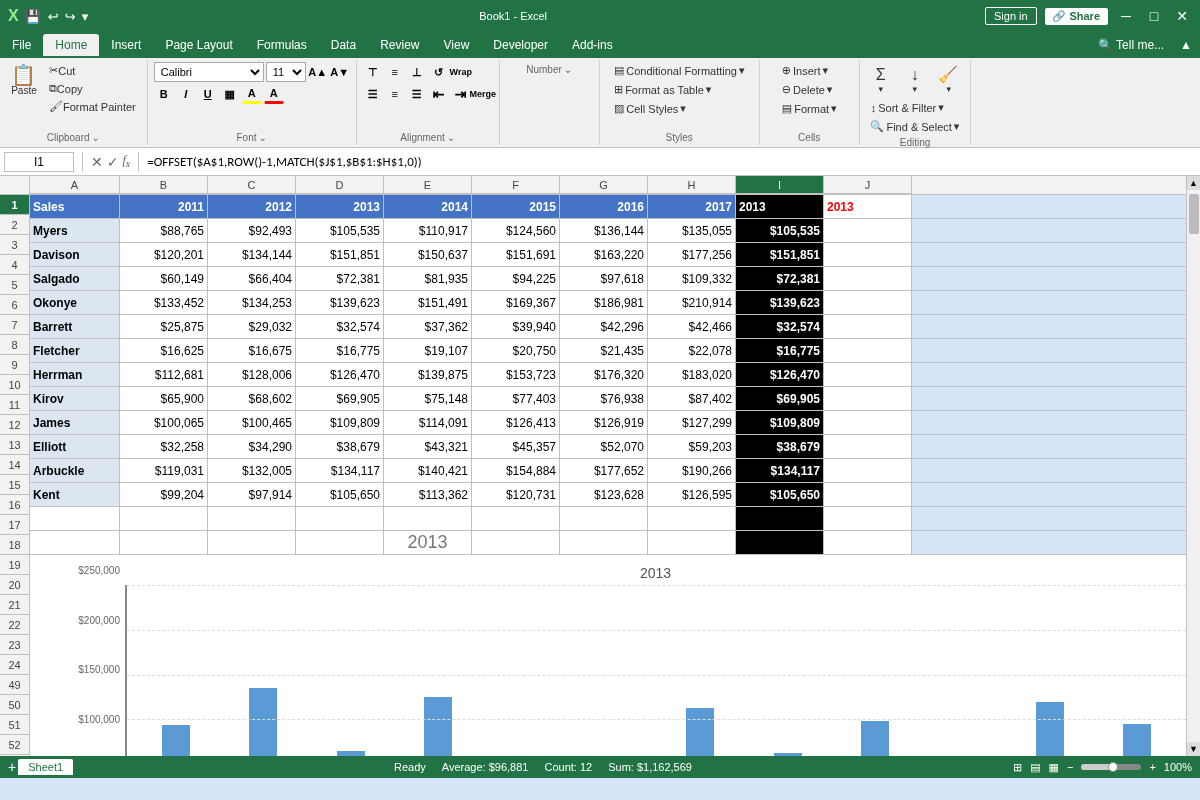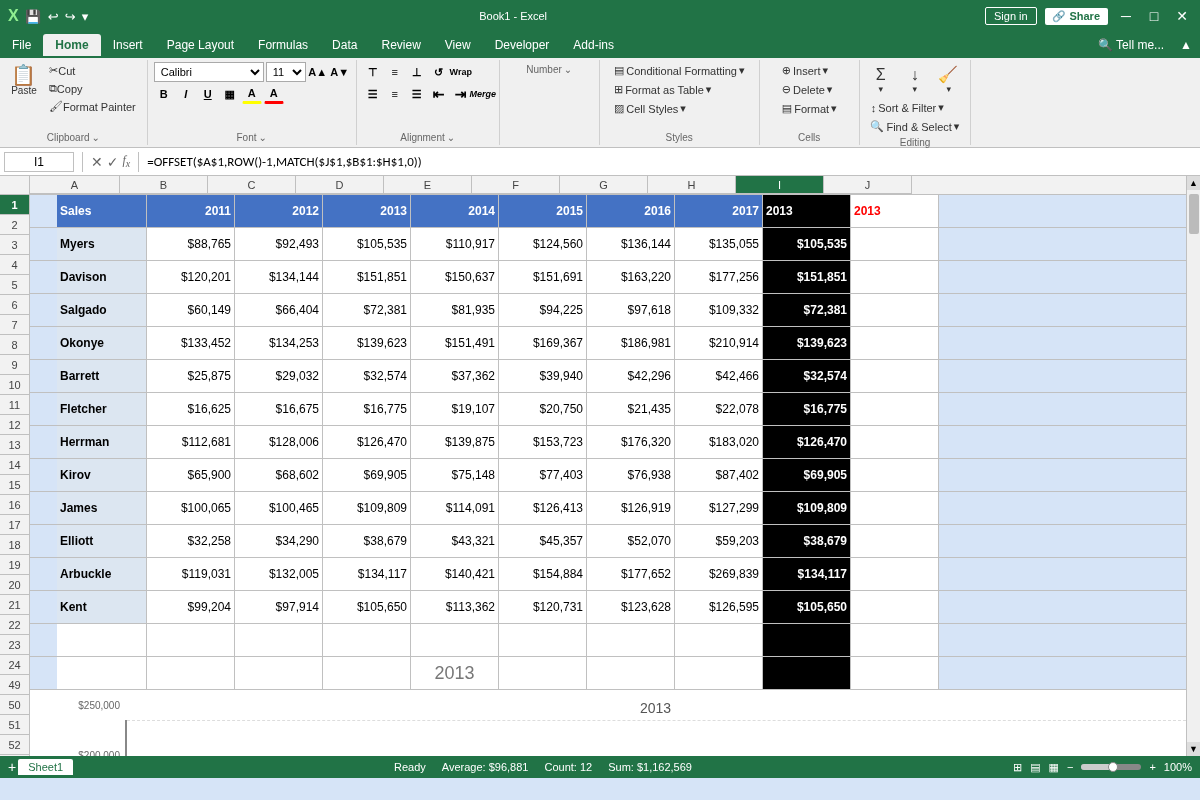--- a/index.html
+++ b/index.html
@@ -33,21 +33,21 @@
       font-size: 12px;
       cursor: pointer;
       border-radius: 3px 3px 0 0;
       height: 22px;
       display: flex;
       align-items: center;
     }
     .ribbon-tab.active {
       background: #f0f0f0;
       color: #217346;
-      font-weight: 700;
+      font-weight: 400;
     }
 
     
     .ribbon {
       background: #f0f0f0;
       border-bottom: 1px solid #c0c0c0;
       display: flex;
       align-items: stretch;
       padding: 2px 0;
       height: 90px;
@@ -232,23 +232,22 @@
       background: #f2f2f2;
     }
     .row-num.highlighted { background: #217346; color: white; font-weight: bold; }
 
     .grid-rows {
       flex: 1;
       overflow: hidden;
     }
     .grid-row {
       display: flex;
-      height: 33px;
+      height: 24px;
       border-bottom: 1px solid #c0c0c0;
-      padding-left: 27px;
     }
     .cell {
       border-right: 1px solid #c0c0c0;
       display: flex;
       align-items: center;
       padding: 0 3px;
       font-size: 12px;
       overflow: hidden;
       white-space: nowrap;
       background: white;
@@ -440,21 +439,21 @@
         <span class="fmt-btn">⊥</span>
         <span class="fmt-btn">↺</span>
         <span class="fmt-btn" style="font-size:9px;">Wrap</span>
       </div>
       <div style="display:flex;gap:2px;">
         <span class="fmt-btn">☰</span>
         <span class="fmt-btn">≡</span>
         <span class="fmt-btn">☰</span>
         <span class="fmt-btn indent-btn">⇤</span>
         <span class="fmt-btn indent-btn">⇥</span>
-        <span class="fmt-btn" style="font-size:9px;font-style:italic;">Merge</span>
+        <span class="fmt-btn" style="font-size:9px;">Merge</span>
       </div>
     </div>
     <div class="ribbon-group-label">
       <span>Alignment</span> 
         <span>⌄</span>
     </div>
   </div>
 
   <div class="ribbon-group number-group">
     <div class="ribbon-group-label">
@@ -749,21 +748,21 @@
         </div>
 
         <div class="grid-row">
           <div class="cell col-a name-col">Arbuckle</div>
           <div class="cell col-b right-align">$119,031</div>
           <div class="cell col-c right-align">$132,005</div>
           <div class="cell col-d right-align">$134,117</div>
           <div class="cell col-e right-align">$140,421</div>
           <div class="cell col-f right-align">$154,884</div>
           <div class="cell col-g right-align">$177,652</div>
-          <div class="cell col-h right-align">$269,839</div>
+          <div class="cell col-h right-align">$190,266</div>
           <div class="cell col-i selected right-align">$134,117</div>
           <div class="cell col-j"></div>
         </div>
 
         <div class="grid-row">
           <div class="cell col-a name-col">Kent</div>
           <div class="cell col-b right-align">$99,204</div>
           <div class="cell col-c right-align">$97,914</div>
           <div class="cell col-d right-align">$105,650</div>
           <div class="cell col-e right-align">$113,362</div>

